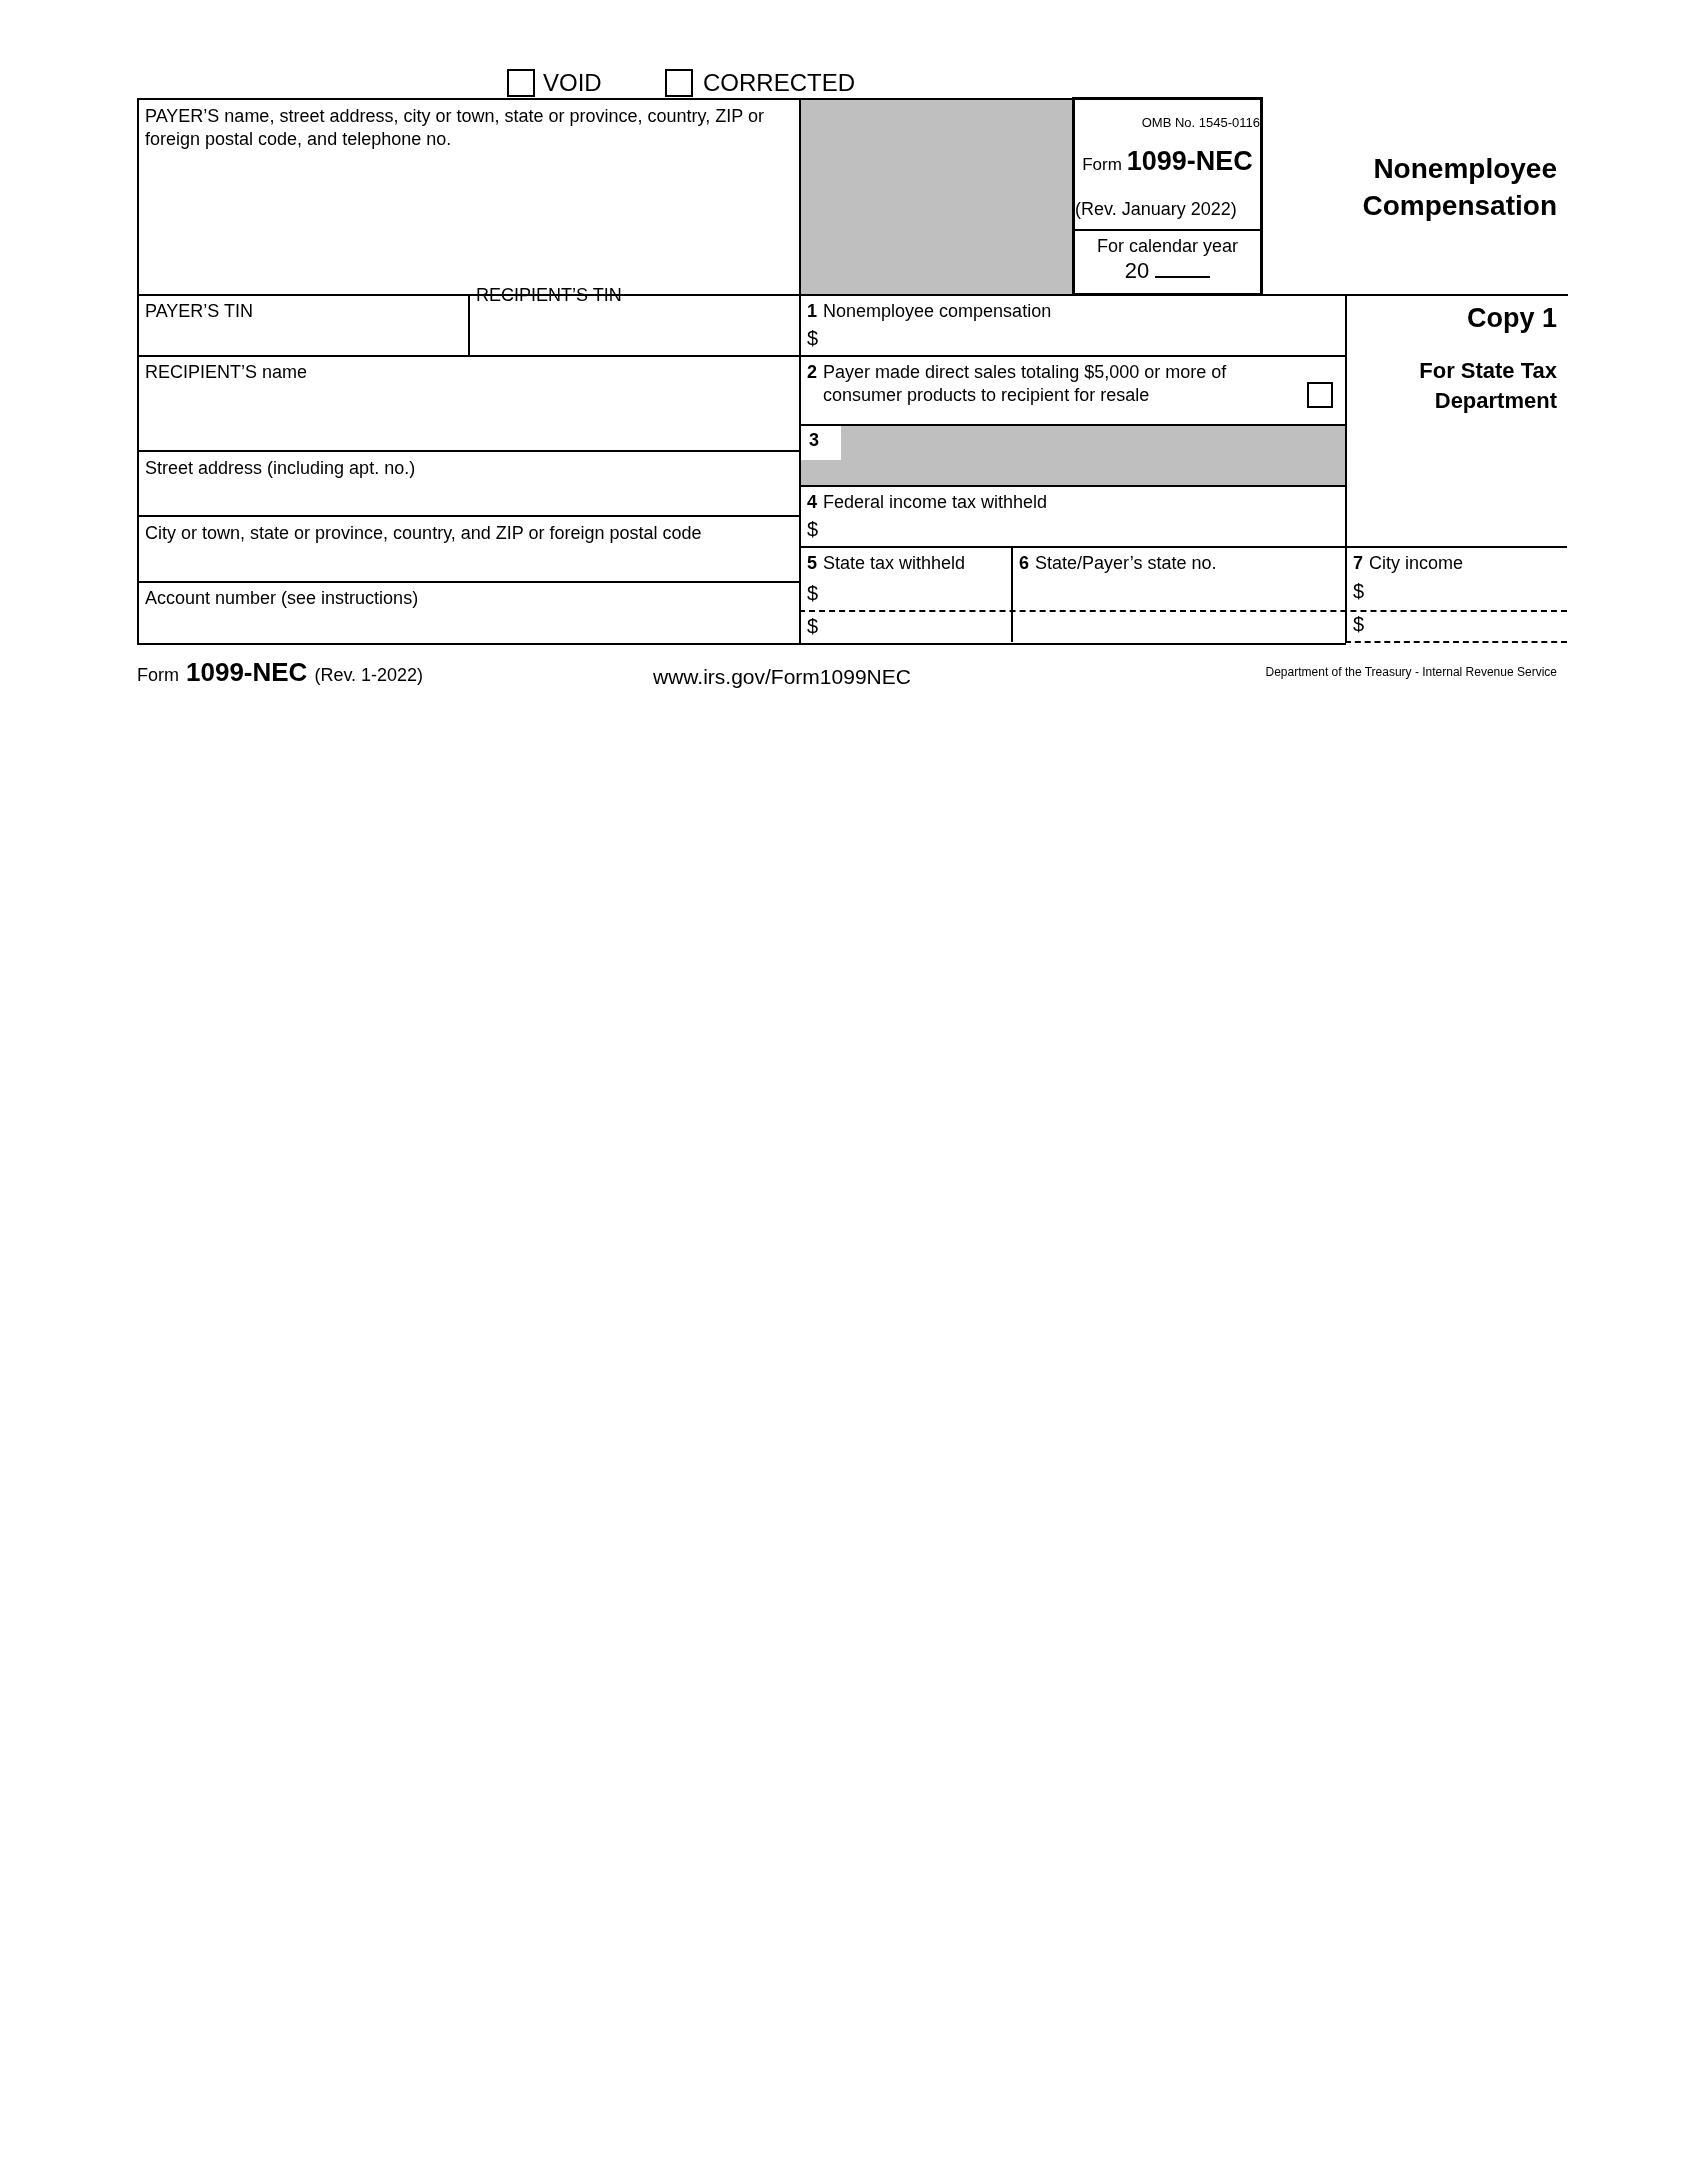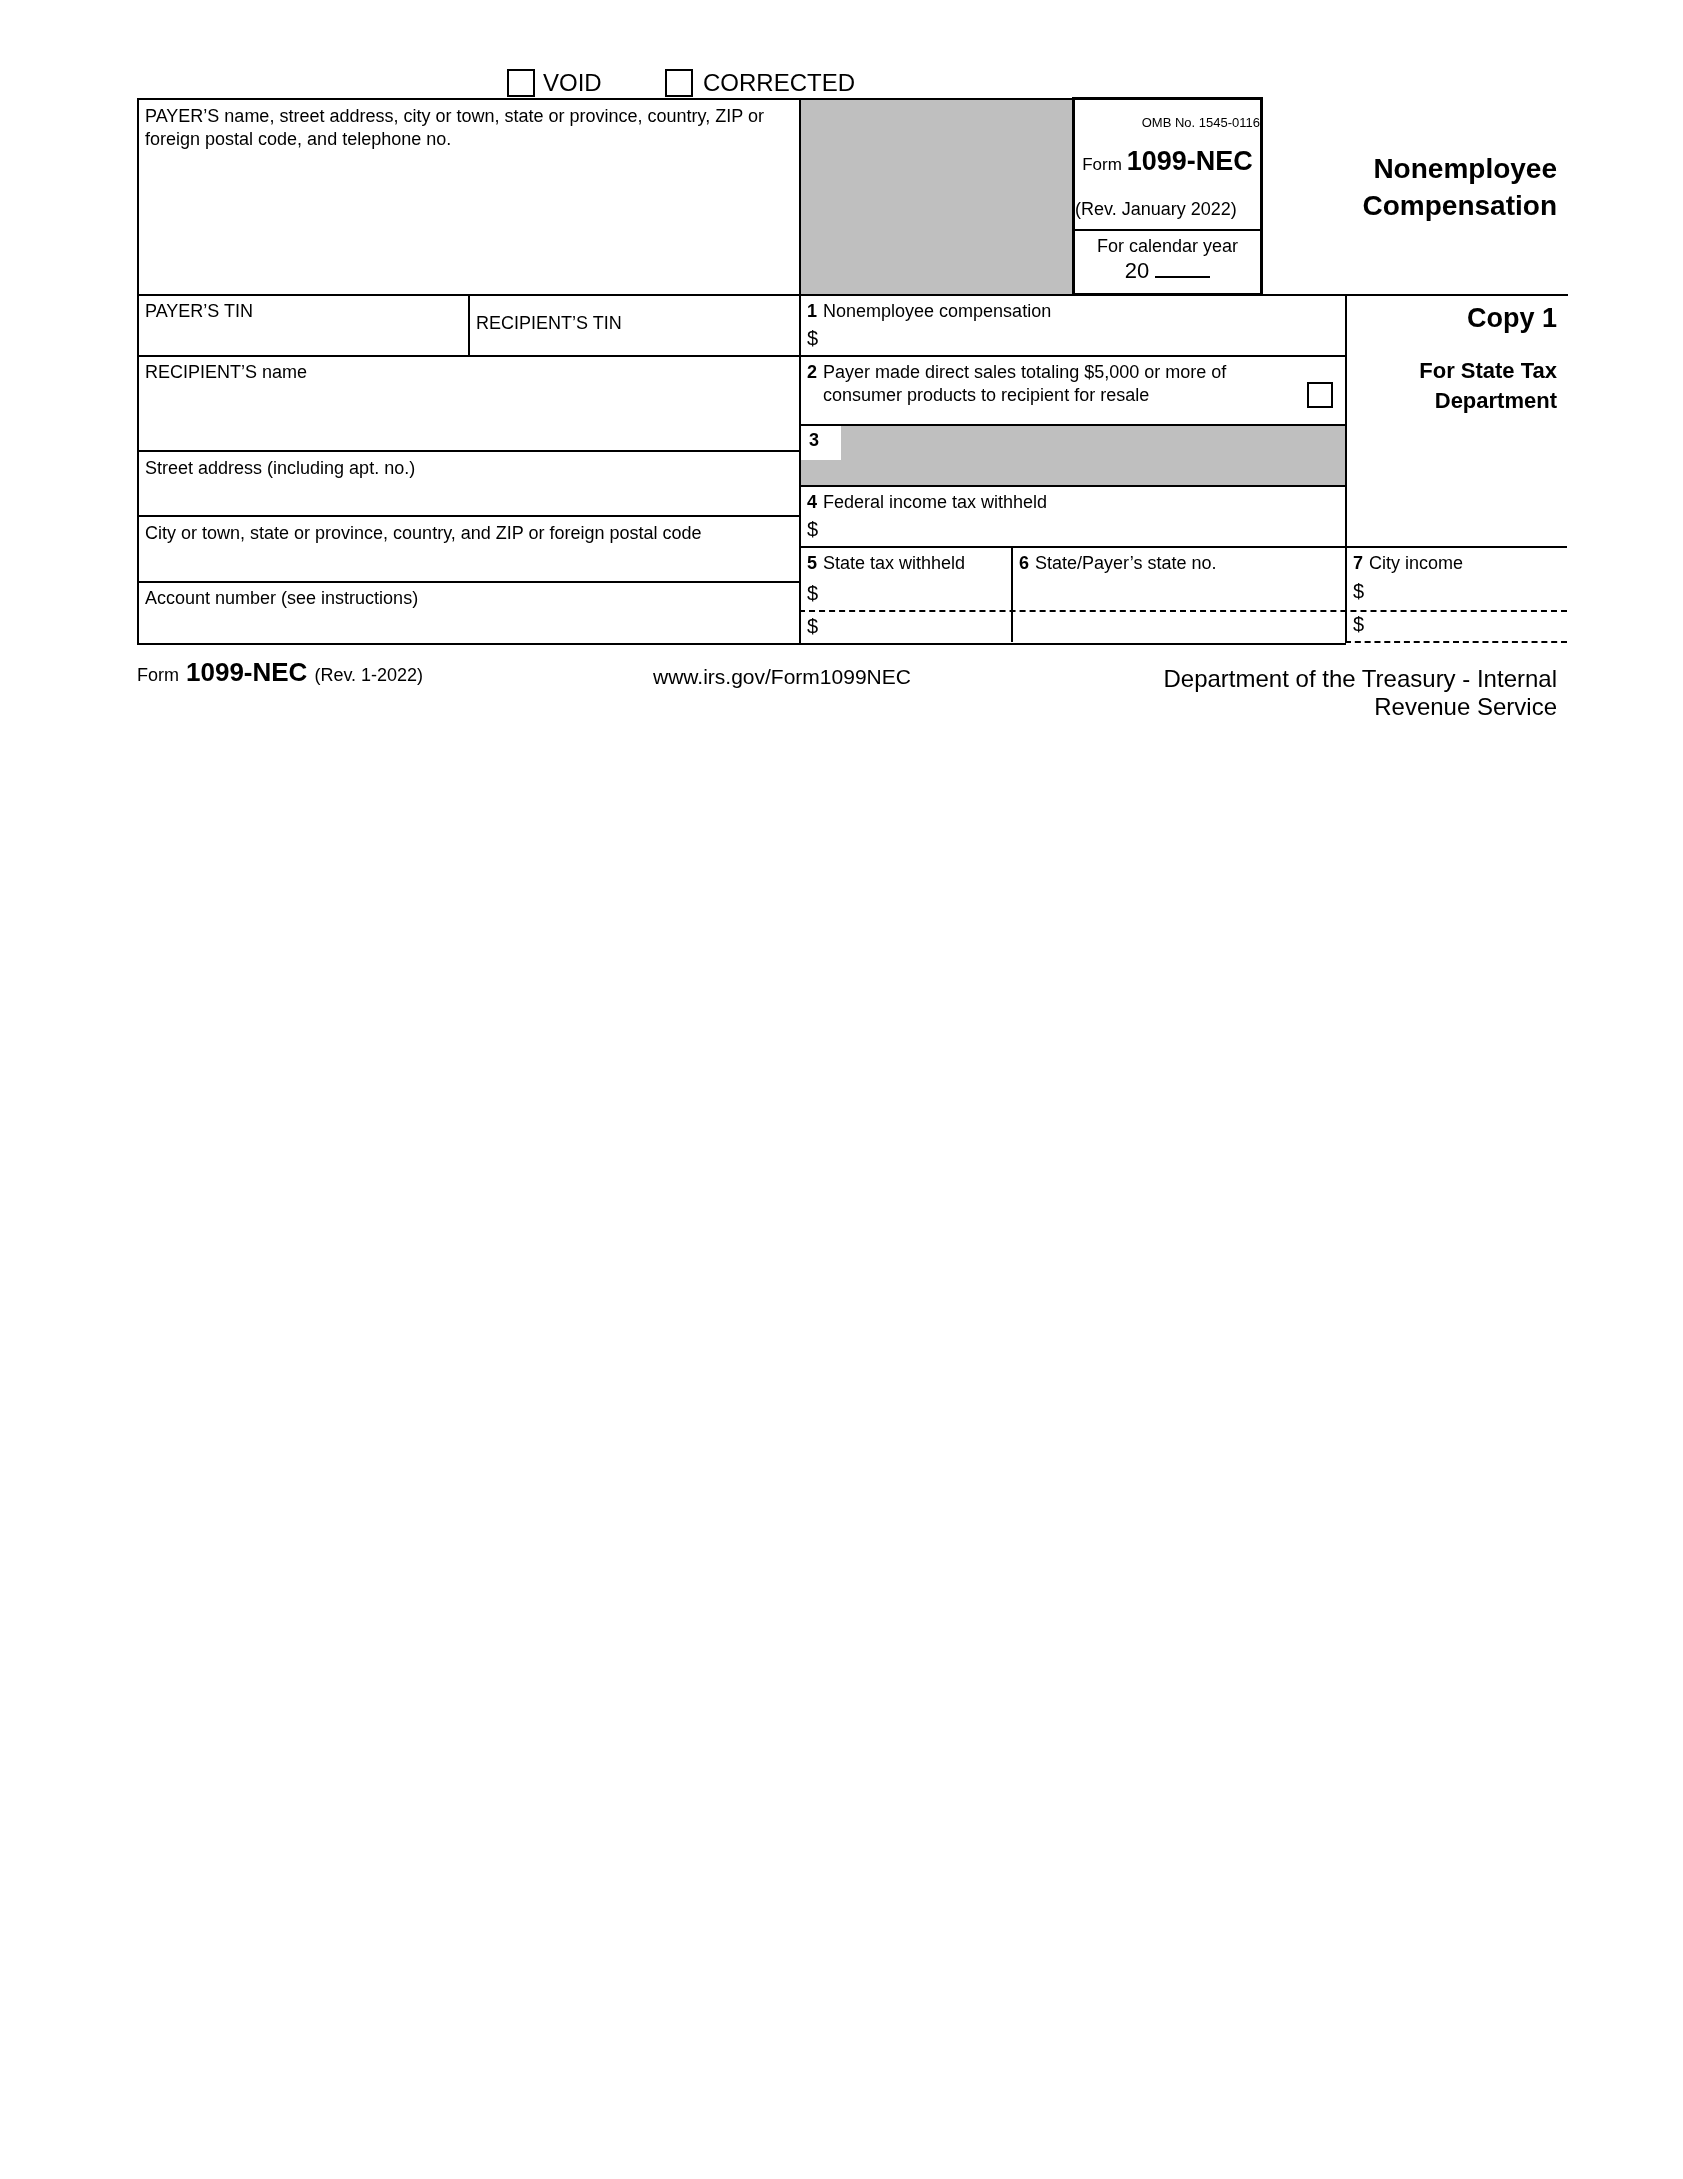--- a/index.html
+++ b/index.html
@@ -70,21 +70,21 @@
     </div>
   </div>
 
   <div class="abs" style="left:1263px;top:150px;width:294px;text-align:right;font-size:28px;font-weight:bold;line-height:37px">
     <div>Nonemployee</div>
     <div>Compensation</div>
   </div>
 
   <div class="abs lbl" style="left:145px;top:300px">PAYER’S TIN</div>
   <div class="field" style="left:145px;top:325px;width:312px;height:28px"></div>
-  <div class="abs lbl" style="left:476px;top:312px">RECIPIENT’S TIN</div>
+  <div class="abs lbl" style="left:476px;top:284px">RECIPIENT’S TIN</div>
   <div class="field" style="left:476px;top:325px;width:312px;height:28px"></div>
 
   <div class="abs lbl flexlbl" style="left:807px;top:300px">
     <span class="b">1</span>
     <span>Nonemployee compensation</span>
   </div>
   <div class="field" style="left:807px;top:327px;width:530px;height:26px">
     <span class="dollar">$</span>
   </div>
 
@@ -148,16 +148,16 @@
   <div class="field" style="left:1353px;top:613px;width:203px;height:24px">
     <span class="dollar">$</span>
   </div>
 
   <div class="abs" style="left:137px;top:657px;display:flex;align-items:baseline;gap:7px">
     <span style="font-size:18px">Form</span>
     <span style="font-size:26px;font-weight:bold">1099-NEC</span>
     <span style="font-size:18px">(Rev. 1-2022)</span>
   </div>
   <div class="abs" style="left:653px;top:665px;width:257px;text-align:left;font-size:21px">www.irs.gov/Form1099NEC</div>
-  <div class="abs" style="left:1062px;top:665px;width:495px;text-align:right;font-size:24px">Department of the Treasury - Internal Revenue Service</div>
+  <div class="abs" style="left:1062px;top:665px;width:495px;text-align:right;font-size:12px">Department of the Treasury - Internal Revenue Service</div>
 
 </div>
 
 
 </body></html>

